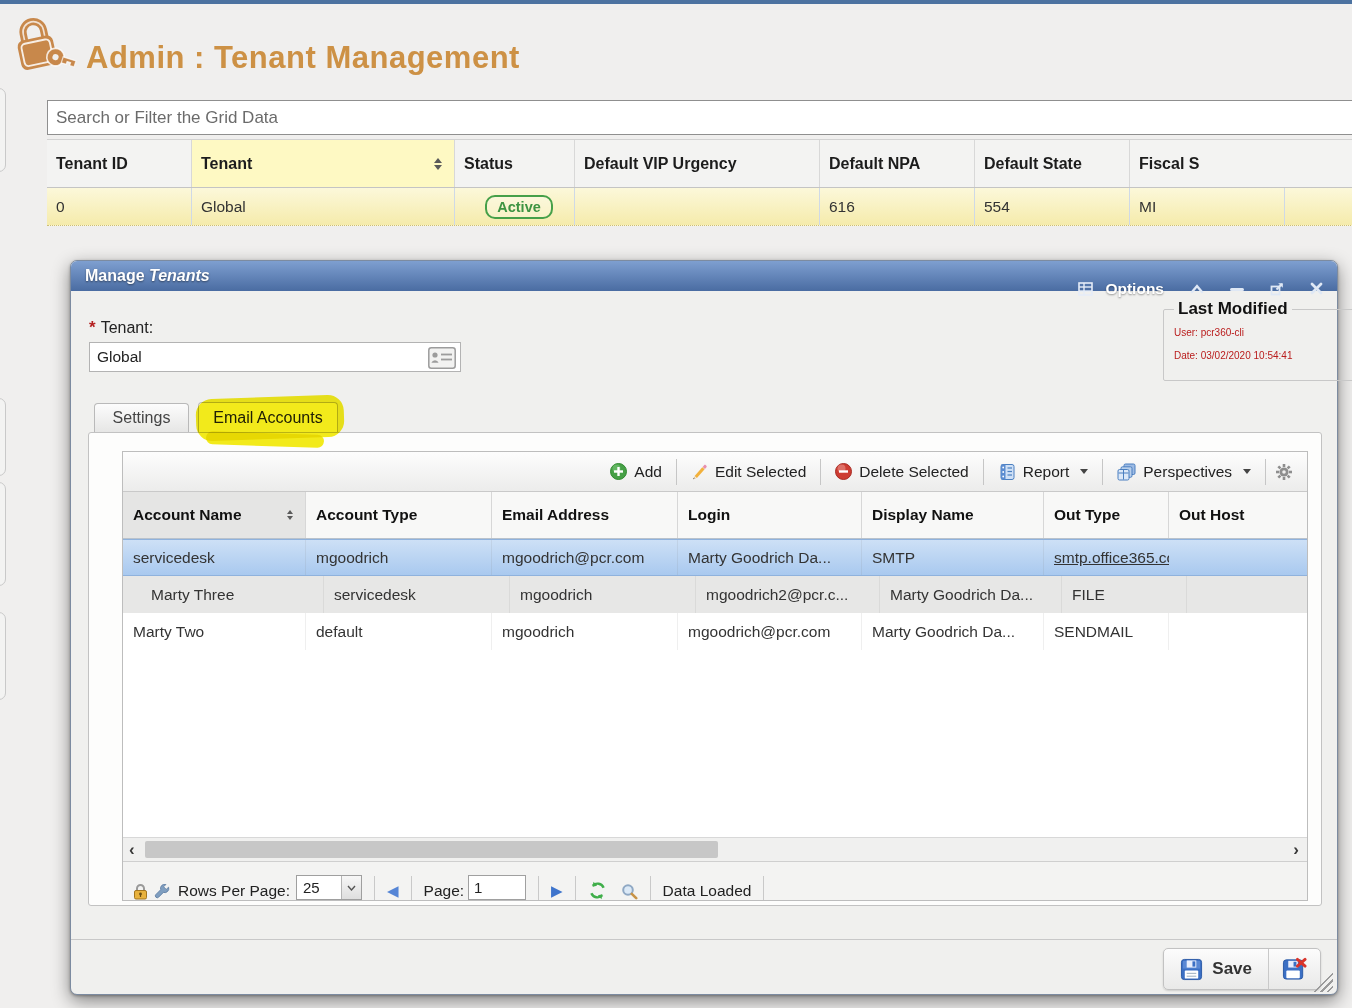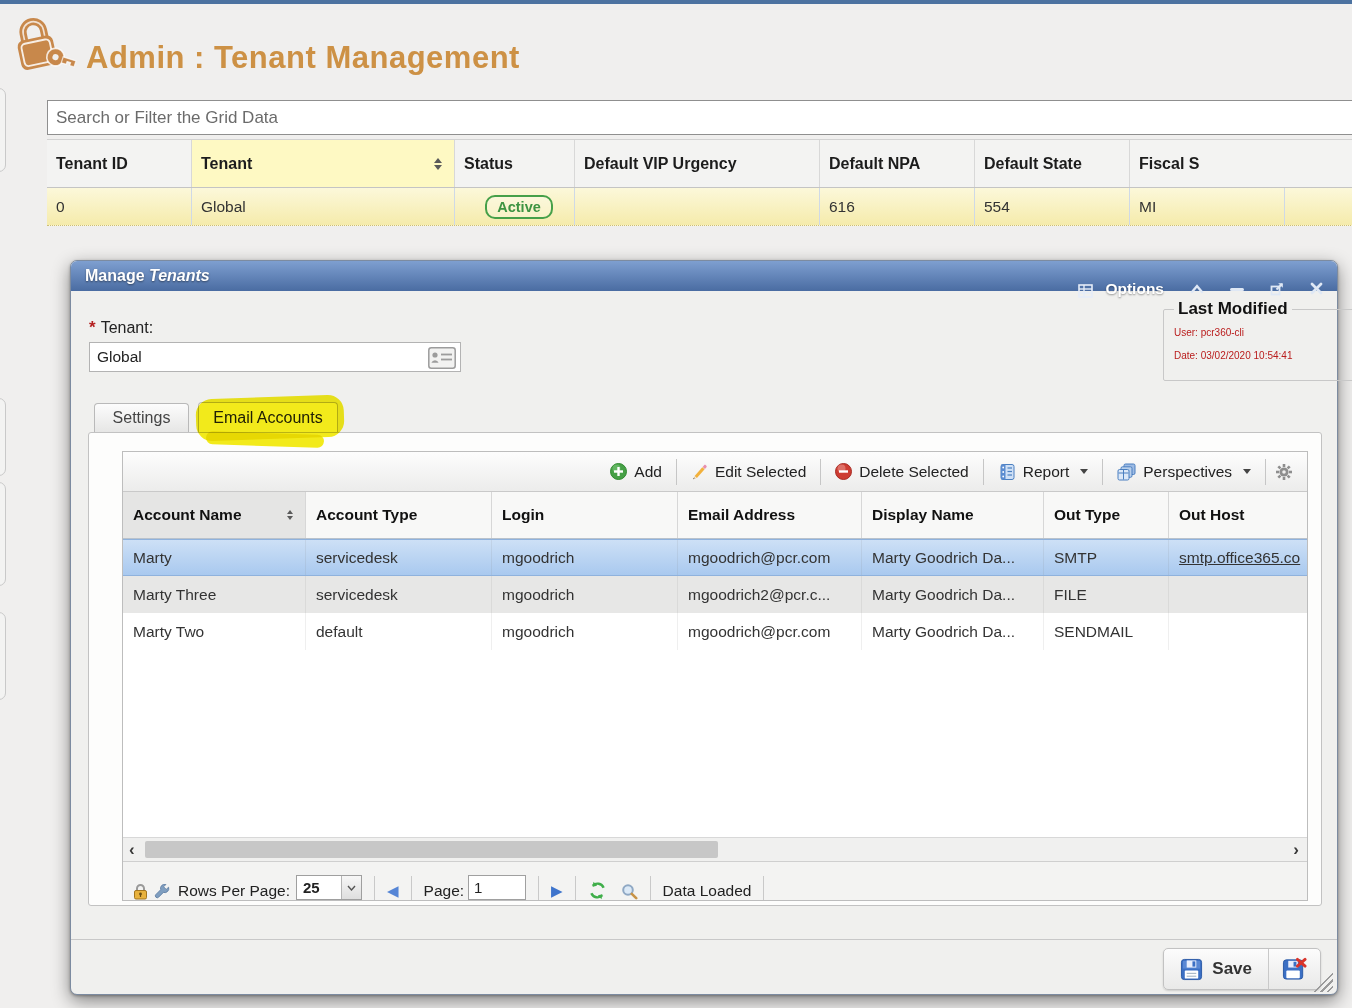--- a/index.html
+++ b/index.html
@@ -43,21 +43,21 @@
 
   
   .dialog{position:absolute;left:70px;top:260px;width:1268px;height:735px;background:#f0f0ee;
     border:1px solid #7c8ba0;border-radius:7px;box-shadow:0 6px 18px rgba(0,0,0,.45),0 1px 3px rgba(0,0,0,.3);}
   .dlg-header{position:absolute;left:0;top:0;width:100%;height:30px;border-radius:6px 6px 0 0;
     background:linear-gradient(#7e9fd0,#4a6ca2);display:flex;align-items:center;padding:0 14px;color:#fff;cursor:move;}
   .dlg-title{font-size:16px;font-weight:bold;text-shadow:0 1px 2px rgba(0,0,0,.45);white-space:pre;}
   .dlg-title .em{font-style:italic;}
   .dlg-spacer{flex:1;}
   .dlg-ctl{display:flex;align-items:center;gap:26px;}
-  .dlg-ctl .ctl{display:flex;align-items:flex-end;gap:12px;cursor:pointer;margin-top:25px;}
+  .dlg-ctl .ctl{display:flex;align-items:center;gap:12px;cursor:pointer;margin-top:25px;}
   .opt-label{font-size:15.5px;font-weight:bold;text-shadow:0 1px 2px rgba(0,0,0,.4);}
 
   .field-label{position:absolute;left:18px;top:57px;display:flex;align-items:center;gap:5px;font-size:16px;color:#222;}
   .req{color:#b42020;font-weight:bold;font-size:17px;}
   .tenant-box{position:absolute;left:18px;top:81px;width:372px;height:30px;background:#fff;border:1px solid #b3b3b3;}
   .tenant-box input{border:none;outline:none;width:330px;height:100%;font-size:15.5px;color:#222;padding:0 7px;background:transparent;}
   .tenant-trigger{position:absolute;right:4px;top:4px;cursor:pointer;}
 
   .lastmod{position:absolute;left:1092px;top:38px;width:228px;height:82px;border:1px solid #c8c8c8;border-radius:2px;
     margin:0;padding:2px 10px 4px;}
@@ -84,32 +84,32 @@
 
   .ahead{height:47px;display:grid;grid-template-columns:183px 186px 186px 184px 182px 125px 1fr;
     background:#f8f8f7;border-bottom:1px solid #b9c2cc;}
   .ahead .hcell{display:flex;align-items:center;padding-left:10px;font-weight:bold;font-size:15.5px;color:#111;
     border-right:1px solid #d7d7d7;overflow:hidden;white-space:nowrap;}
   .ahead .hcell.sorted{background:#e5e5e4;}
   .arow{height:37px;display:grid;grid-template-columns:183px 186px 186px 184px 182px 125px 1fr;cursor:pointer;}
   .arow .cell{display:flex;align-items:center;padding-left:10px;font-size:15.5px;color:#333;
     border-right:1px solid rgba(120,120,120,.12);overflow:hidden;white-space:nowrap;}
   .arow.sel{background:linear-gradient(#cde0f6,#a9c9ef);border-top:1px solid #8fb2dd;border-bottom:1px solid #8fb2dd;height:37px;}
-  .arow.alt{background:#e7e7e6;}
+  .arow.alt{background:#e7e7e6;padding-left:18px;}
   .afill{flex:1;background:#fff;}
 
   .hscroll{height:24px;background:#f0f0ef;border-top:1px solid #d8d8d8;position:relative;}
   .hs-arrow{position:absolute;top:1px;font-size:17px;font-weight:bold;color:#3a3a3a;cursor:pointer;line-height:22px;}
   .hs-thumb{position:absolute;left:22px;top:3px;width:573px;height:17px;background:#c7c7c7;border-radius:2px;cursor:grab;}
 
   .gfooter{height:39px;background:#f3f3f2;border-top:1px solid #cfcfcf;display:flex;align-items:flex-end;
     padding-left:10px;font-size:15.5px;color:#222;}
   .fsep{width:1px;height:24px;background:#c9c9c9;margin:0 12px;}
   .combo{display:flex;width:66px;height:25px;border:1px solid #9f9f9f;background:#fff;margin-left:6px;cursor:pointer;}
-  .combo .val{flex:1;display:flex;align-items:center;padding-left:6px;font-size:15px;color:#222;font-weight:bold;}
+  .combo .val{flex:1;display:flex;align-items:center;padding-left:6px;font-size:15px;color:#222;}
   .combo .btn{width:20px;background:linear-gradient(#f7f7f7,#dedede);border-left:1px solid #b5b5b5;display:flex;align-items:center;justify-content:center;}
   .pg-arrow{font-size:15px;cursor:pointer;}
   .pg-prev{color:#5585d6;}
   .pg-next{color:#3e74cc;}
   .pg-input{width:58px;height:25px;border:1px solid #a0a0a0;font-size:15px;color:#222;padding:0 5px;margin-left:4px;outline:none;}
   .icbtn{display:flex;align-items:center;cursor:pointer;}
 
   
   .dlg-footline{position:absolute;left:0;top:678px;width:100%;border-top:1px solid #c8c8c8;}
   .save-group{position:absolute;right:16px;bottom:4px;display:flex;align-items:stretch;height:42px;
@@ -347,38 +347,37 @@
             <span>Account Name</span>
             <span class="sort small">
                 <i class="up"></i>
                 <i class="dn"></i>
               </span>
           </div>
           <div class="hcell">
               <span>Account Type</span>
             </div>
           <div class="hcell">
+              <span>Email Address</span>
+            </div>
+          <div class="hcell">
               <span>Login</span>
-            </div>
-          <div class="hcell">
-              <span>Email Address</span>
             </div>
           <div class="hcell">
               <span>Display Name</span>
             </div>
           <div class="hcell">
               <span>Out Type</span>
             </div>
           <div class="hcell" style="border-right:none;">
               <span>Out Host</span>
             </div>
         </div>
 
         <div class="arow sel">
-          <div class="cell">Marty</div>
           <div class="cell">servicedesk</div>
           <div class="cell">mgoodrich</div>
           <div class="cell">mgoodrich@pcr.com</div>
           <div class="cell">Marty Goodrich Da...</div>
           <div class="cell">SMTP</div>
           <div class="cell" style="border-right:none;text-decoration:underline;">smtp.office365.co</div>
         </div>
         <div class="arow alt">
           <div class="cell">Marty Three</div>
           <div class="cell">servicedesk</div>

